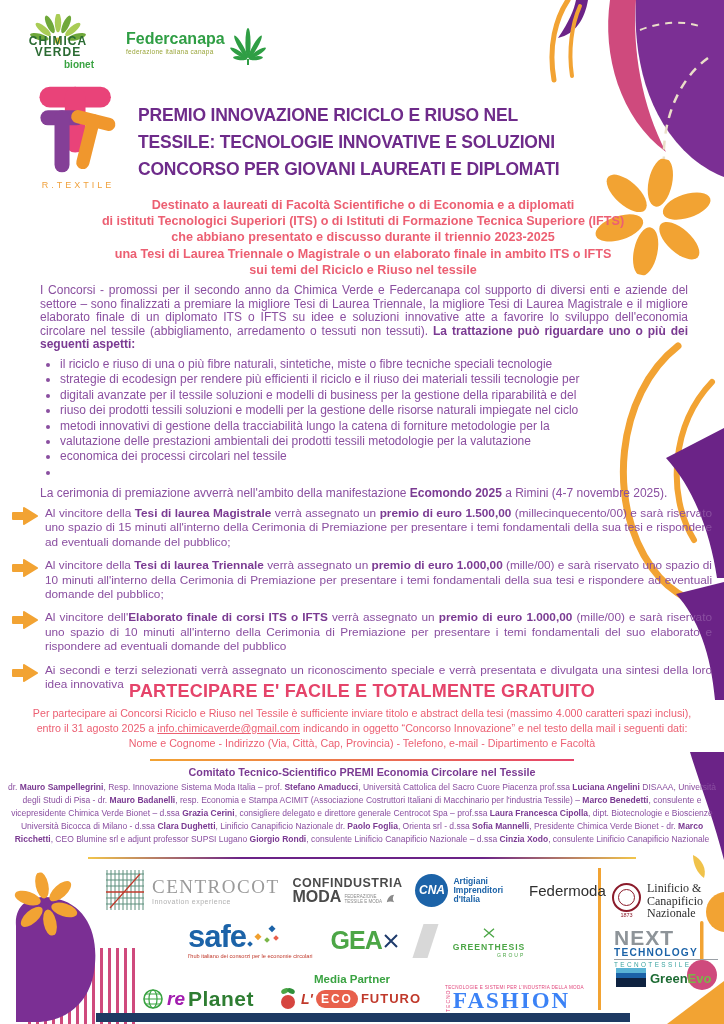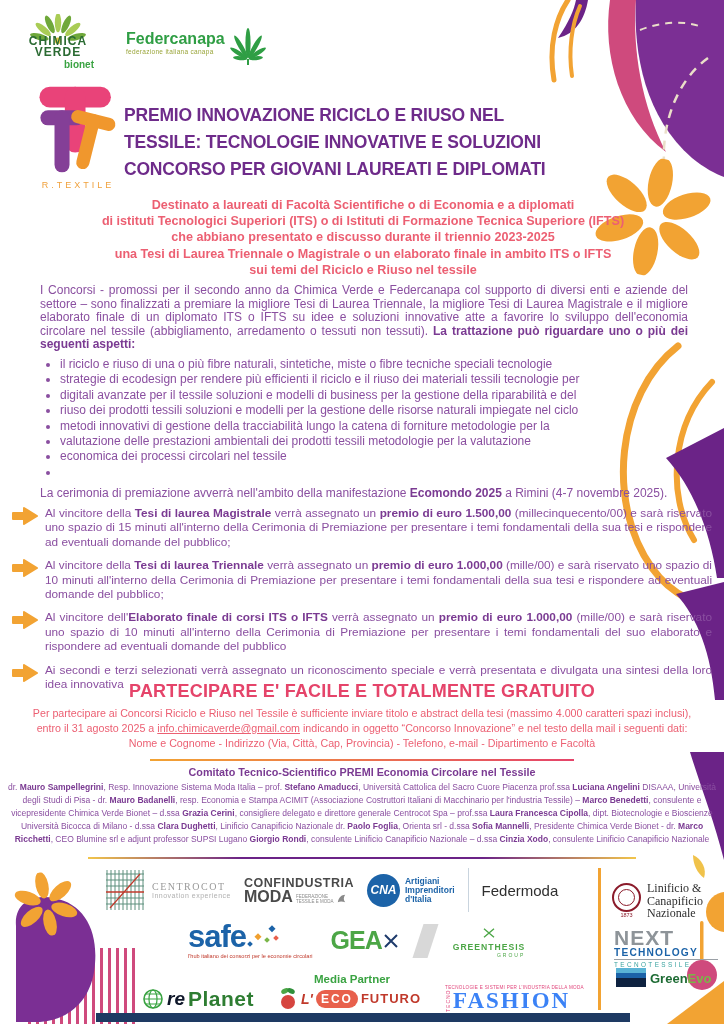--- a/index.html
+++ b/index.html
@@ -17,21 +17,21 @@
   .fc-logo{display:flex;align-items:center;gap:2px;}
   .fc-name{color:#2f9e44;font-weight:700;font-size:16px;}
   .fc-tag{color:#9aa53a;font-size:6.5px;letter-spacing:.3px;}
   .eco-logo{margin-left:4px;}
   .eco-name{color:#2e9e4f;font-size:27px;letter-spacing:2px;font-weight:500;}
   .eco-tag{color:#6aa87a;font-size:8.5px;text-align:right;margin-top:-3px;}
 
   
   #rtextile{left:30px;top:84px;width:96px;text-align:center;}
   #rtextile .caption{color:#f0a13c;font-size:9px;letter-spacing:3px;margin-top:-2px;}
-  #title{left:124px;top:102px;width:494px;color:#6e2b8a;font-weight:800;font-size:17.5px;line-height:27px;letter-spacing:-.2px;}
+  #title{left:138px;top:102px;width:494px;color:#6e2b8a;font-weight:800;font-size:17.5px;line-height:27px;letter-spacing:-.2px;}
   #subtitle{left:38px;top:197px;width:650px;text-align:center;color:#ec5f72;font-weight:700;font-size:12.6px;line-height:16.2px;}
 
   
   #intro{left:40px;top:284px;width:648px;color:#8a4fa0;font-size:12px;line-height:13.6px;text-align:justify;margin:0;}
   #intro .bold{color:#7a3a92;}
   #topics-list{left:46px;top:357px;width:632px;list-style:none;margin:0;padding:0;}
   .topic-item{display:flex;height:15.4px;color:#8a4fa0;font-size:12px;line-height:15.4px;}
   .dot{flex:none;width:4px;height:4px;border-radius:50%;background:#8a4fa0;margin:6px 10px 0 0;}
   #ceremony{left:40px;top:486px;width:662px;color:#8a4fa0;font-size:12px;margin:0;}
   #ceremony .bold{color:#7a3a92;}
@@ -49,21 +49,21 @@
 
   .hline1{left:150px;top:759px;width:424px;height:2px;background:linear-gradient(90deg,#F2A333,#e5446a);}
   #committee-heading{left:6px;top:766px;width:712px;text-align:center;color:#7a3a92;font-weight:800;font-size:10.8px;}
   #committee-body{left:6px;top:781px;width:712px;text-align:center;color:#8a4fa0;font-size:8.5px;line-height:12.9px;margin:0;}
   #committee-body .bold{color:#7a3a92;}
   .hline2{left:88px;top:857px;width:548px;height:2px;background:linear-gradient(90deg,#F2C54A 0%,#6b2387 28%,#6b2387 72%,#F2C54A 100%);}
   .vline{left:598px;top:868px;width:2.5px;height:142px;background:#F2A333;}
 
   
   #partners-row1{left:104px;top:868px;width:478px;display:flex;align-items:center;gap:13px;}
-  .ct-text{font-family:"Liberation Serif",serif;color:#9a9a9a;font-size:10px;letter-spacing:1.5px;}
+  .ct-text{font-family:"Liberation Serif",serif;color:#9a9a9a;font-size:19px;letter-spacing:1.5px;}
   .ct-tag{font-size:7px;color:#b0b0b0;letter-spacing:.5px;}
   .cf-line1{color:#4a4a4a;font-size:12.5px;letter-spacing:.5px;font-weight:600;}
   .cf-row{display:flex;align-items:flex-end;gap:3px;}
   .cf-moda{color:#4a4a4a;font-size:16px;font-weight:800;line-height:14px;}
   .cf-tags{font-size:4.5px;color:#8a8a8a;line-height:5px;}
   .cna{display:flex;align-items:center;gap:5px;}
   .cna-circle{width:33px;height:33px;border-radius:50%;background:#1c63a8;color:#fff;display:flex;align-items:center;justify-content:center;font-weight:700;font-style:italic;font-size:12px;}
   .cna-tag{color:#1c63a8;font-weight:700;font-size:8.5px;line-height:9px;}
   .p-divider{width:1px;height:44px;background:#c9d4de;}
   .federmoda{color:#2f2f2f;font-size:15px;font-weight:500;}
@@ -84,21 +84,21 @@
   .gt-name{color:#4ca646;font-size:8.6px;letter-spacing:1px;font-weight:600;}
   .gt-sub{color:#4ca646;font-size:5px;letter-spacing:2px;text-align:right;}
   #next{left:614px;top:928px;width:104px;}
   .next-name{color:#8e9499;font-weight:800;font-size:21px;line-height:19px;letter-spacing:1px;}
   .next-tech{color:#1c63a8;font-weight:800;font-size:10.2px;letter-spacing:1.2px;}
   .next-tecno{color:#3aa3a0;font-size:6.4px;letter-spacing:2.4px;border-top:1px solid #9aa0a6;margin-top:1px;padding-top:1px;}
 
   #media-partner-label{left:262px;top:973px;width:180px;text-align:center;color:#3aa342;font-weight:800;font-size:11.5px;}
   #partners-row3{left:142px;top:985px;width:452px;display:flex;align-items:center;gap:24px;}
   .rp{display:flex;align-items:center;gap:3px;}
-  .rp-re{color:#0f172a;font-style:italic;font-size:19px;font-weight:600;}
+  .rp-re{color:#a21caf;font-style:italic;font-size:19px;font-weight:600;}
   .rp-planet{color:#2e7d32;font-size:21px;font-weight:700;letter-spacing:.5px;}
   .ef{display:flex;align-items:center;gap:3px;}
   .ef-l{color:#c0392b;font-weight:800;font-size:14px;font-style:italic;}
   .ef-eco{background:#e8604c;color:#fff;font-weight:800;font-size:12px;border-radius:9px;padding:2px 5px;letter-spacing:2px;}
   .ef-futuro{color:#c0392b;font-weight:800;font-size:13px;letter-spacing:1px;}
   .tf{text-align:left;}
   .tf-tag{color:#e0457b;font-size:4.6px;letter-spacing:.3px;}
   .tf-row{display:flex;align-items:center;gap:2px;}
   .tf-tecno{color:#e0457b;font-size:5px;writing-mode:vertical-rl;transform:rotate(180deg);letter-spacing:1px;height:22px;}
   .tf-name{font-family:"Liberation Serif",serif;color:#3b82f6;font-size:23px;font-weight:600;letter-spacing:2px;line-height:22px;}

